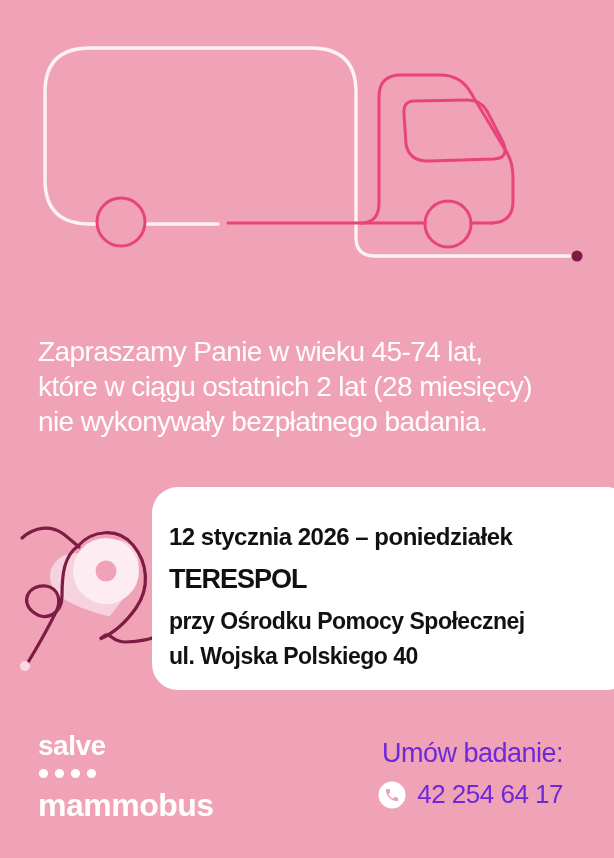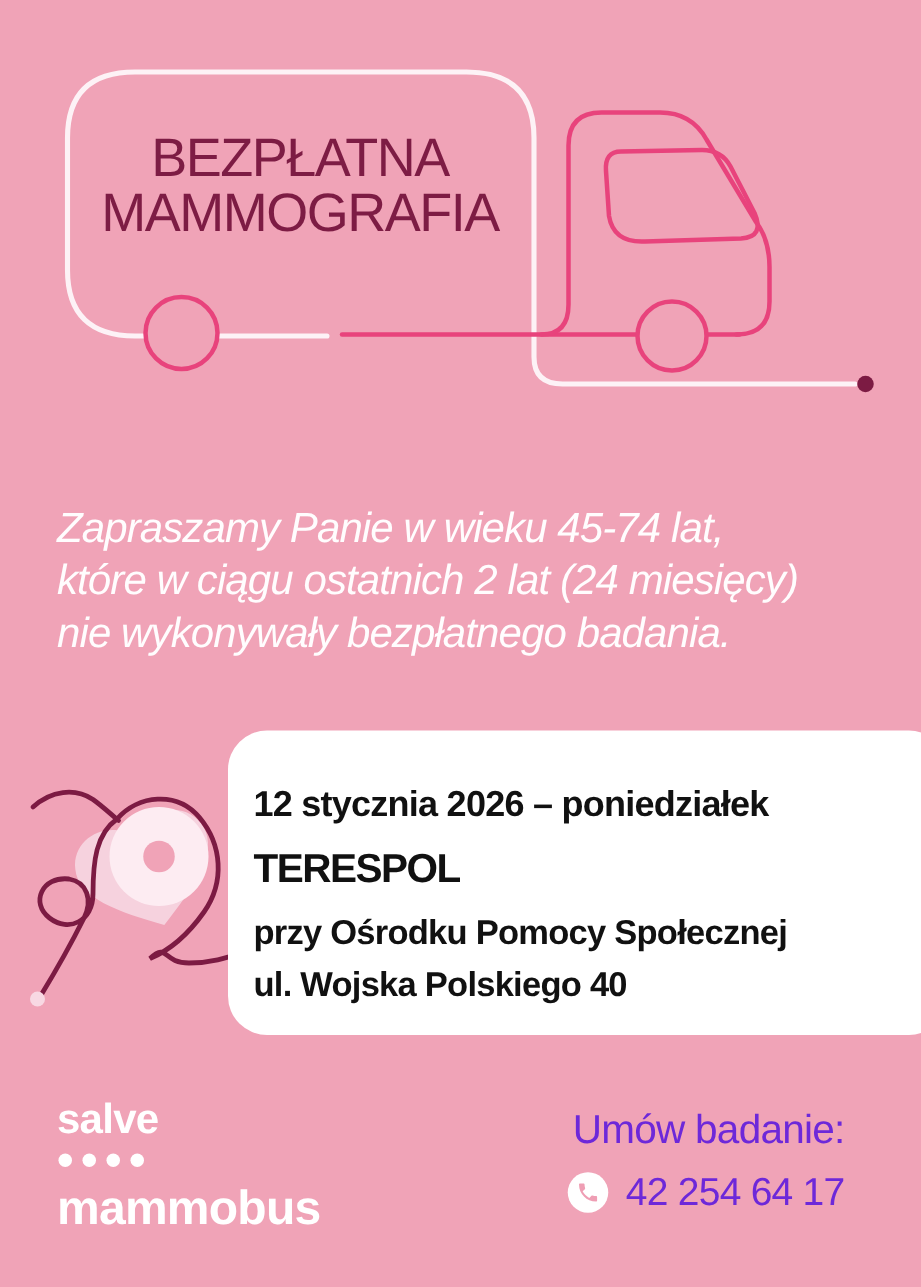--- a/index.html
+++ b/index.html
@@ -26,21 +26,20 @@
   }
   .intro {
     position: absolute;
     left: 38px;
     top: 334px;
     color: #fffdfe;
     font-size: 28px;
     line-height: 35px;
     letter-spacing: -0.6px;
     font-weight: 400;
-    font-style: italic;
   }
   .heart-svg { position: absolute; left: 0; top: 515px; }
   .event-card {
     position: absolute;
     left: 152px;
     top: 487px;
     width: 480px;
     height: 203px;
     background: #ffffff;
     border-radius: 26px;
@@ -138,28 +137,24 @@
     <path d="M 361 223 Q 379 223 379 203 V 97 Q 379 75 401 75 H 440 Q 461 75 471 93 L 504 148 Q 513 160 513 178 V 201 Q 513 223 491 223" fill="none" stroke="#e8437c" stroke-width="3" stroke-linecap="round"></path>
 
     <path d="M 414 101 L 468 100 Q 481 100 487 111 L 503 142 Q 510 158 494 159 L 430 161 Q 409 162 406 144 L 404 114 Q 403 101 414 101 Z" fill="none" stroke="#e8437c" stroke-width="3" stroke-linejoin="round"></path>
 
     <circle cx="121" cy="222" r="24" fill="#f0a3b7" stroke="#e8437c" stroke-width="3"></circle>
     <circle cx="448" cy="224" r="23" fill="#f0a3b7" stroke="#e8437c" stroke-width="3"></circle>
 
     <circle cx="577" cy="256" r="5.5" fill="#7c1b43"></circle>
   </svg>
 
-  <div class="truck-title">
-    <div>BEZPŁATNA</div>
-    <div>MAMMOGRAFIA</div>
-  </div>
 
   <div class="intro">
     <div>Zapraszamy Panie w wieku 45-74 lat,</div>
-    <div>które w ciągu ostatnich 2 lat (24 miesięcy)</div>
+    <div>które w ciągu ostatnich 2 lat (28 miesięcy)</div>
     <div>nie wykonywały bezpłatnego badania.</div>
   </div>
 
   <svg class="heart-svg" width="195" height="180" viewBox="0 515 195 180">
     <path d="M0,-14 C-8,-26 -28,-24 -31,-9 C-34,4 -18,16 0,28 C18,16 34,4 31,-9 C28,-24 8,-26 0,-14 Z" transform="translate(97,578) scale(1.45) rotate(-18)" fill="#f6d2de"></path>
     <circle cx="106" cy="571" r="33" fill="#fdecf2"></circle>
     <circle cx="106" cy="571" r="10.5" fill="#f0a3b7"></circle>
     <path d="M 27 664 C 38 646 48 628 56 612 C 62 600 58 588 46 586 C 28 584 20 602 33 612 C 46 622 62 614 62 596 C 62 574 64 556 78 546 C 92 530 118 527 133 545 C 148 563 150 588 136 608 C 124 625 112 634 100 639 C 112 628 108 642 126 642 C 140 642 150 639 165 634" fill="none" stroke="#7c1b43" stroke-width="3.2" stroke-linecap="round"></path>
     <path d="M 22 538 C 34 527 50 525 62 533 C 69 538 74 543 79 547" fill="none" stroke="#7c1b43" stroke-width="3.2" stroke-linecap="round"></path>
     <circle cx="25" cy="666" r="5" fill="#f8d8e3"></circle>

